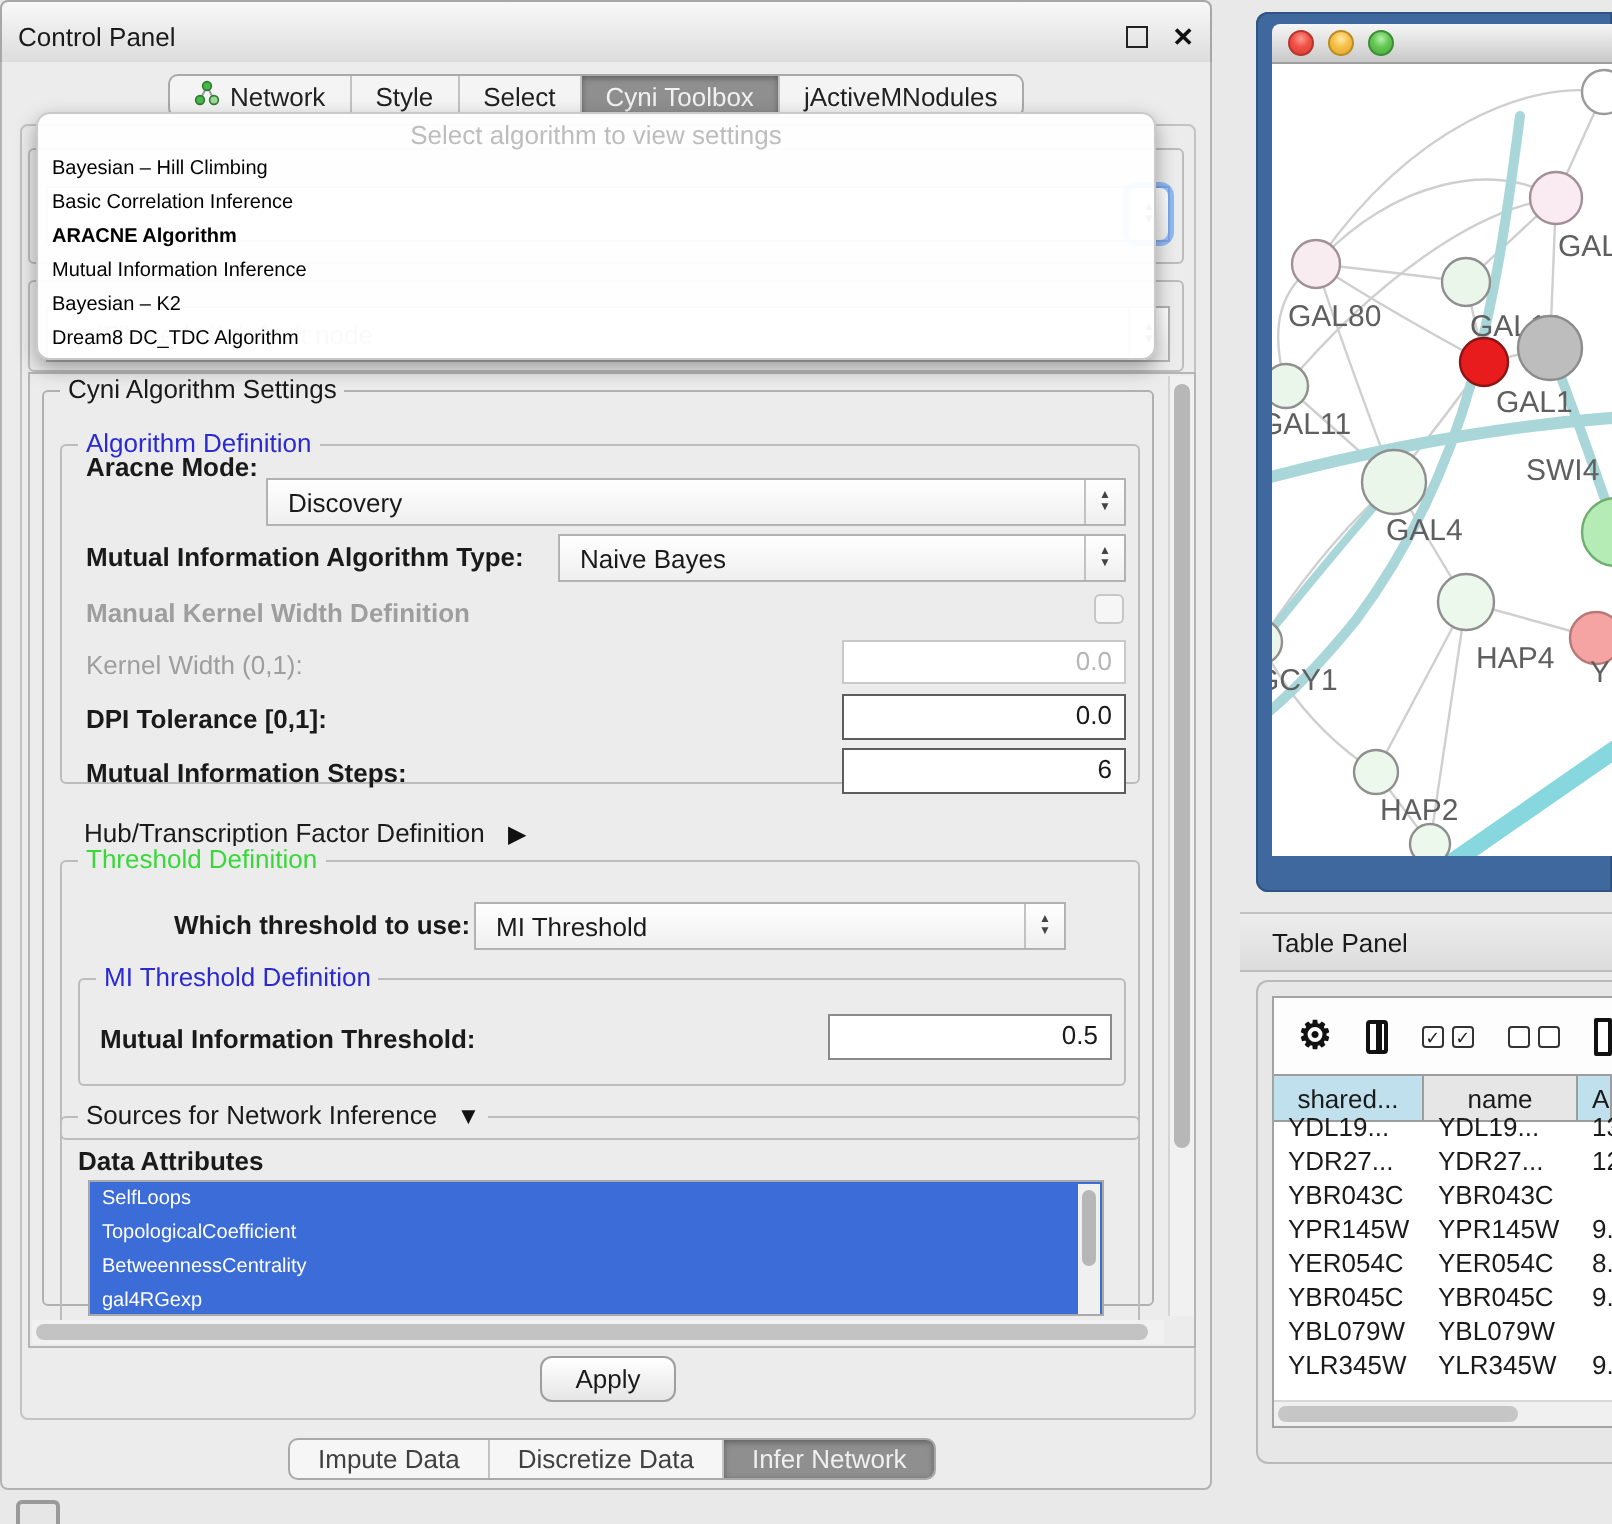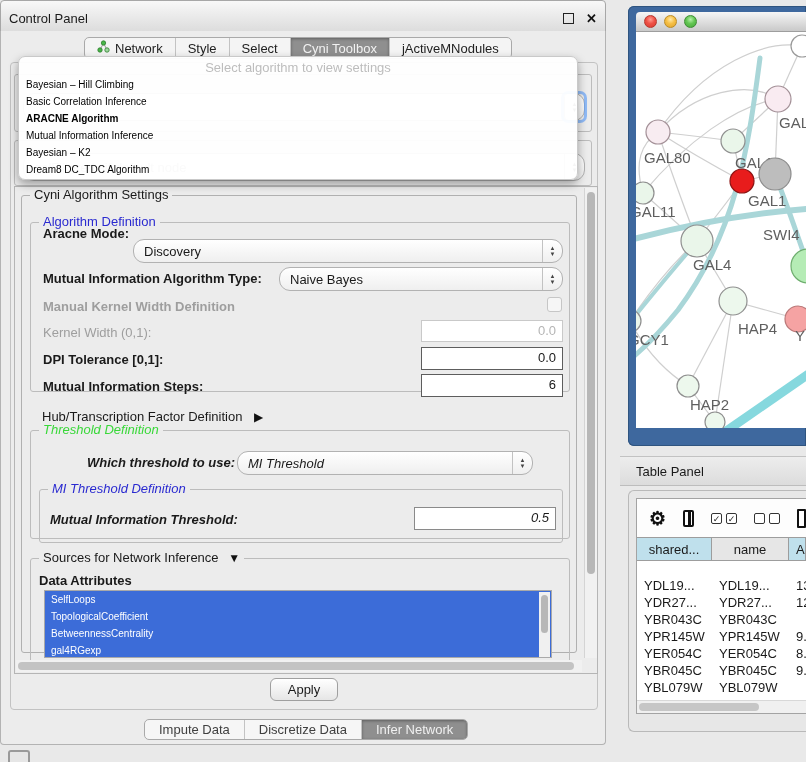--- a/index.html
+++ b/index.html
@@ -30,21 +30,21 @@
 
   
   .content-box { left:10px; top:62px; width:588px; height:648px;
     background:#ececec; border:1px solid #c2c2c2; border-radius:4px; }
 
   
   .fieldset { position:absolute; border:1px solid #bcbcbc; border-radius:3px; }
   .legend { position:absolute; top:-8px; left:8px; background:#ececec; padding:0 4px;
     font-size:13px; line-height:14px; white-space:nowrap; }
   .combo { position:absolute; background:linear-gradient(#ffffff,#efefef);
-    border:1px solid #b2b2b2; border-radius:11px; display:flex; align-items:center;
+    border:1px solid #b2b2b2; border-radius:0; display:flex; align-items:center;
     font-size:13px; padding-left:10px; }
   .combo .spin { position:absolute; right:0; top:0; bottom:0; width:20px;
     border-left:1px solid #c2c2c2; display:flex; flex-direction:column;
     align-items:center; justify-content:center; color:#444; font-size:6px; line-height:6px; }
   .combo.focused .spin { box-shadow:0 0 0 3px rgba(96,160,250,.65); border-radius:4px; }
   .combo-ghost-text { color:#9a9a9a; }
 
   
   .popup { left:18px; top:56px; width:560px; height:124px;
     background:rgba(255,255,255,.95); border:1px solid #c9c9c9; border-radius:7px;
@@ -135,21 +135,21 @@
     font-size:9px; line-height:10px; text-align:center; color:#222; background:#fff; }
   .doc-ic { width:15px; height:19px; border:2px solid #111; border-radius:1px; background:#fff; }
 
   .tp-header { position:absolute; left:0; top:38px; width:100%; height:24px; display:flex;
     border-top:1px solid #9d9d9d; border-bottom:1px solid #9d9d9d; font-size:13px; }
   .th { display:flex; align-items:center; justify-content:center; border-right:1px solid #9d9d9d;
     background:#e6e6e6; overflow:hidden; white-space:nowrap; }
   .th.sel { background:#bfe0ec; }
   .th.c1 { width:75px; } .th.c2 { width:77px; } .th.c3 { flex:1; justify-content:flex-start; padding-left:7px; }
 
-  .tp-rows { position:absolute; left:0; top:78px; width:100%; height:138px; overflow:hidden; }
+  .tp-rows { position:absolute; left:0; top:56px; width:100%; height:138px; overflow:hidden; }
   .trow { display:flex; height:17px; line-height:17px; font-size:13px; }
   .td { white-space:nowrap; overflow:hidden; }
   .td.c1 { width:75px; padding-left:7px; } .td.c2 { width:77px; padding-left:7px; }
   .td.c3 { flex:1; padding-left:7px; }
   .tp-hscroll { position:absolute; left:0px; top:201px; width:100%; height:13px; background:#f0f0f0;
     border-top:1px solid #d8d8d8; }
   .tp-hscroll .thumb { position:absolute; left:2px; top:2px; width:120px; height:8px;
     background:#c6c6c6; border-radius:4px; }
 </style>
 </head>
@@ -260,21 +260,21 @@
 
         <span class="lbl bold" style="left:12px;top:156px;">Mutual Information Steps:</span>
         <span class="tfield enabled" style="left:390px;top:151px;width:142px;height:23px;">6</span>
       </div>
 
       <span class="lbl" style="left:20px;top:213px;">
         <span>Hub/Transcription Factor Definition</span>
         <span class="tri" style="margin-left:8px;">▶</span>
       </span>
 
-      <div class="fieldset" style="left:8px;top:234px;width:540px;height:109px;font-style:italic;">
+      <div class="fieldset" style="left:8px;top:234px;width:540px;height:140px;">
         <span class="legend green-legend">Threshold Definition</span>
 
         <span class="lbl bold" style="left:56px;top:24px;">Which threshold to use:</span>
         <div class="combo" style="left:206px;top:20px;width:296px;height:24px;">
           <span>MI Threshold</span>
           <span class="spin">
               <span>▲</span>
               <span>▼</span>
             </span>
         </div>

